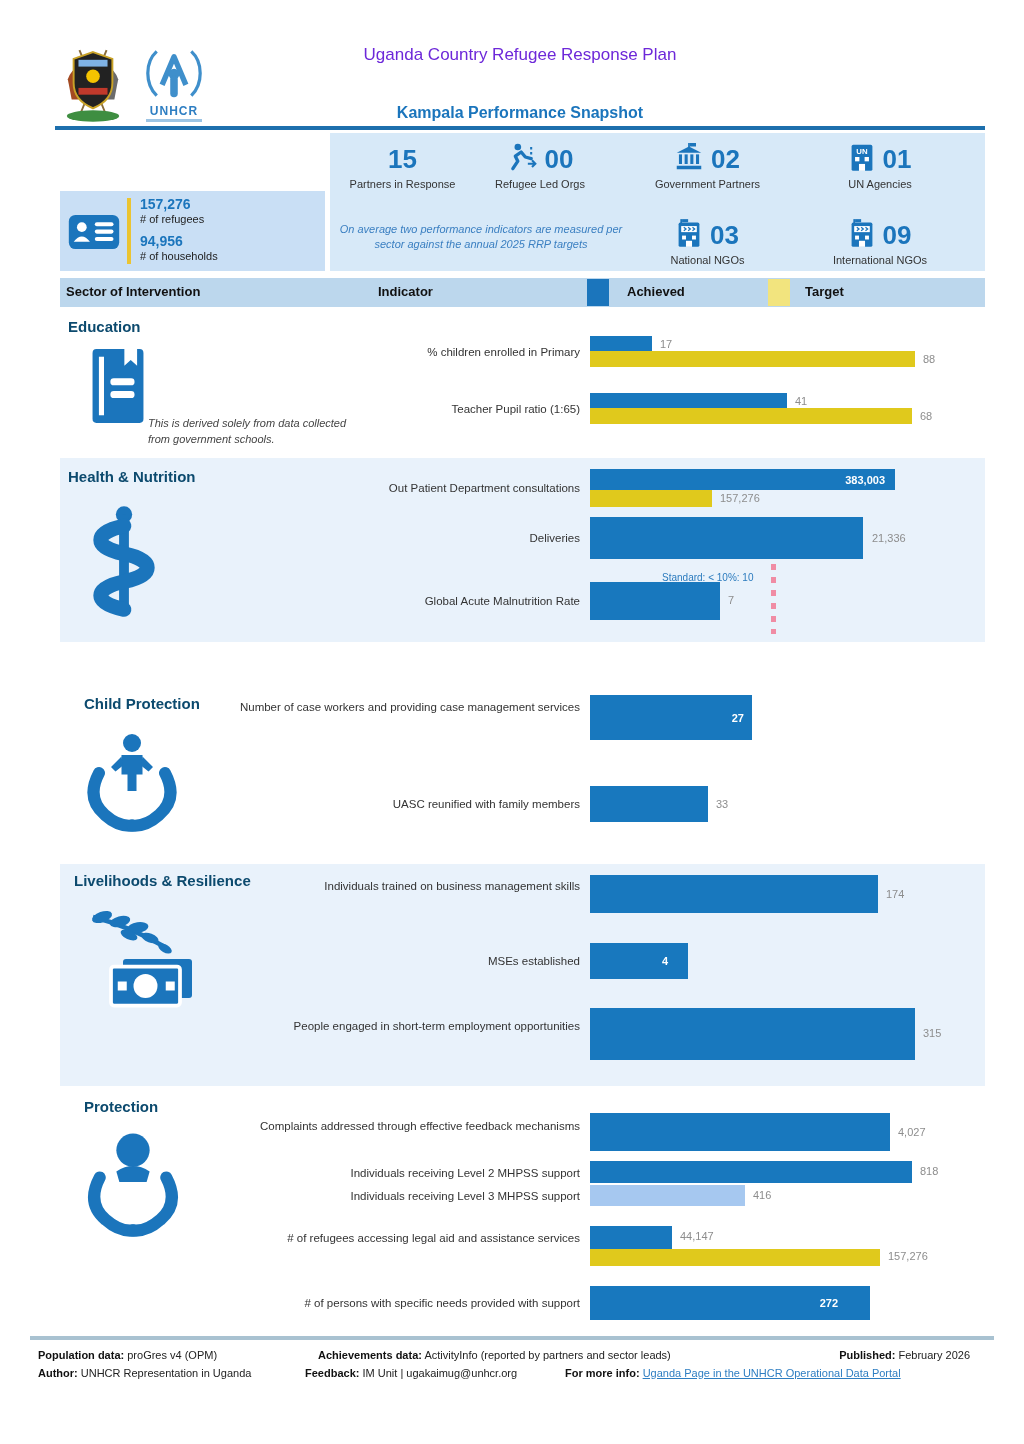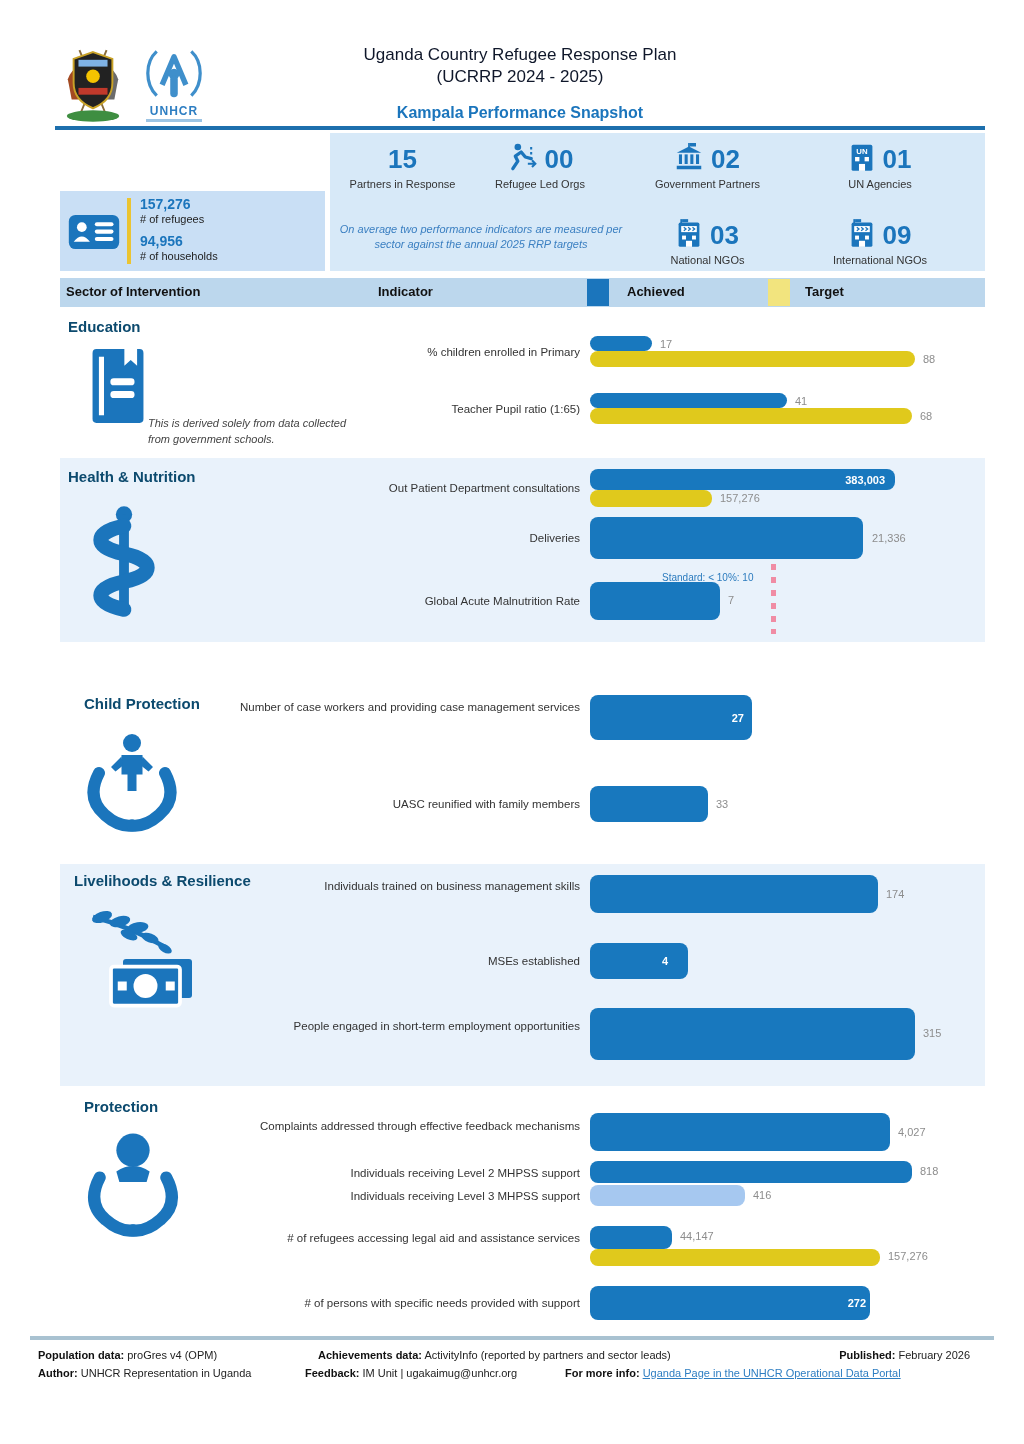--- a/index.html
+++ b/index.html
@@ -1,20 +1,20 @@
 <!DOCTYPE html>
 <html><head>
 <meta charset="utf-8">
 <style>
   html,body{margin:0;padding:0;background:#fff;}
   .page{position:relative;width:1024px;height:1444px;background:#fff;
         font-family:"Liberation Sans", sans-serif;color:#1a1a1a;overflow:hidden;}
   .abs{position:absolute;}
   
-  .title-line{color:#0f172a;font-size:17px;text-align:center;width:460px;line-height:1.3;}
+  .title-line{color:#6d28d9;font-size:17px;text-align:center;width:460px;line-height:1.3;}
   .subtitle{color:#1b75bc;font-size:16px;font-weight:bold;text-align:center;width:460px;}
   .quarter-box{background:#deeaf8;width:106px;height:70px;text-align:center;
                font-weight:bold;font-size:15px;color:#111;}
   .quarter-box .q{margin-top:10px;} .quarter-box .y{margin-top:12px;}
   .hr-dark{background:#1d6fad;height:4px;}
   
   .pop-head{background:#fdf8e3;width:265px;height:58px;}
   .pop-body{background:#c9dff5;width:265px;height:80px;}
   .pop-title{color:#1b75bc;font-weight:bold;font-size:15px;}
   .pop-sub{font-weight:bold;font-size:11.5px;color:#222;}
@@ -31,21 +31,21 @@
   
   .thead{background:#bcd7ed;width:925px;height:29px;}
   .thead-lbl{font-weight:bold;font-size:13px;color:#111;top:284px;}
   .swatch{width:22px;height:27px;top:279px;}
   .swatch.blue{background:#1b75bc;} .swatch.yellow{background:#f2e47e;}
   
   .sec-bg{background:#e9f2fb;width:925px;}
   .sec-title{font-weight:bold;font-size:15px;color:#0c4a6e;}
   .note-italic{font-style:italic;font-size:11px;color:#444;line-height:1.45;}
   .ind-label{text-align:right;font-size:11.5px;color:#333;line-height:1.3;}
-  .bar{background:#1878be;border-radius:8px;}
+  .bar{background:#1878be;}
   .bar.gold{background:#e0c91c;}
   .bar.light{background:#a6c8f0;}
   .bar.inside{display:flex;align-items:center;justify-content:flex-end;
               padding-right:10px;box-sizing:border-box;}
   .inside-val{color:#fff;font-size:11px;font-weight:bold;}
   .bar-val{font-size:11px;color:#8d8d8d;white-space:nowrap;}
   .std-note{color:#2b7bbe;font-size:10px;white-space:nowrap;}
   .dash-line{width:5px;height:70px;
              background:repeating-linear-gradient(#f08ca4 0 6px,transparent 6px 13px);}
   
@@ -81,21 +81,20 @@
       <path d="M48 46 C59 35 59 15 48 5" stroke="#3f8fcb" stroke-width="3" fill="none"></path>
       <path d="M21 36 L32 10 L43 36" stroke="#3f8fcb" stroke-width="5" fill="none" stroke-linejoin="round"></path>
       <circle cx="32" cy="26" r="5" fill="#3f8fcb"></circle>
       <path d="M32 31 V44" stroke="#3f8fcb" stroke-width="7" stroke-linecap="round"></path>
     </svg>
     <div class="unhcr-text">UNHCR</div>
     <div class="unhcr-tag"></div>
   </div>
 
   <div class="abs title-line" style="left:290px;top:44px">Uganda Country Refugee Response Plan</div>
-  <div class="abs title-line" style="left:290px;top:66px">(UCRRP 2024 - 2025)</div>
   <div class="abs subtitle" style="left:290px;top:104px">Kampala Performance Snapshot</div>
 
 
   <div class="abs hr-dark" style="left:55px;top:126px;width:930px"></div>
 
   <div class="abs pop-body" style="left:60px;top:191px"></div>
   <div class="abs" style="left:68px;top:212px">
     <svg width="52" height="40" viewBox="0 0 64 44">
       <rect x="1" y="1" width="62" height="42" rx="8" fill="#1b75bc"></rect>
       <circle cx="17" cy="16" r="6" fill="#fff"></circle>
@@ -343,21 +342,21 @@
   <div class="abs bar light" style="left: 590px; top: 1185px; height: 21px; width: 155px;"></div>
   <div class="abs bar-val" style="left:753px;top:1189px">416</div>
 
   <div class="abs ind-label" style="left:235px;top:1231px;width:345px"># of refugees accessing legal aid and assistance services</div>
   <div class="abs bar" style="left: 590px; top: 1226px; height: 23px; width: 82px;"></div>
   <div class="abs bar-val" style="left:680px;top:1230px">44,147</div>
   <div class="abs bar gold" style="left: 590px; top: 1249px; height: 17px; width: 290px;"></div>
   <div class="abs bar-val" style="left:888px;top:1250px">157,276</div>
 
   <div class="abs ind-label" style="left:235px;top:1296px;width:345px"># of persons with specific needs provided with support</div>
-  <div class="abs bar inside" style="left: 590px; top: 1286px; height: 34px; padding-right: 4px; width: 280px;">
+  <div class="abs bar inside" style="left: 590px; top: 1286px; height: 34px; padding-right: 32px; width: 280px;">
     <span class="inside-val">272</span>
   </div>
 
   <div class="abs foot-rule" style="left:30px;top:1336px"></div>
   <div class="abs foot" style="left:38px;top:1349px">
     <b>Population data:</b>
     <span>proGres v4 (OPM)</span>
   </div>
   <div class="abs foot" style="left:318px;top:1349px">
     <b>Achievements data:</b>

